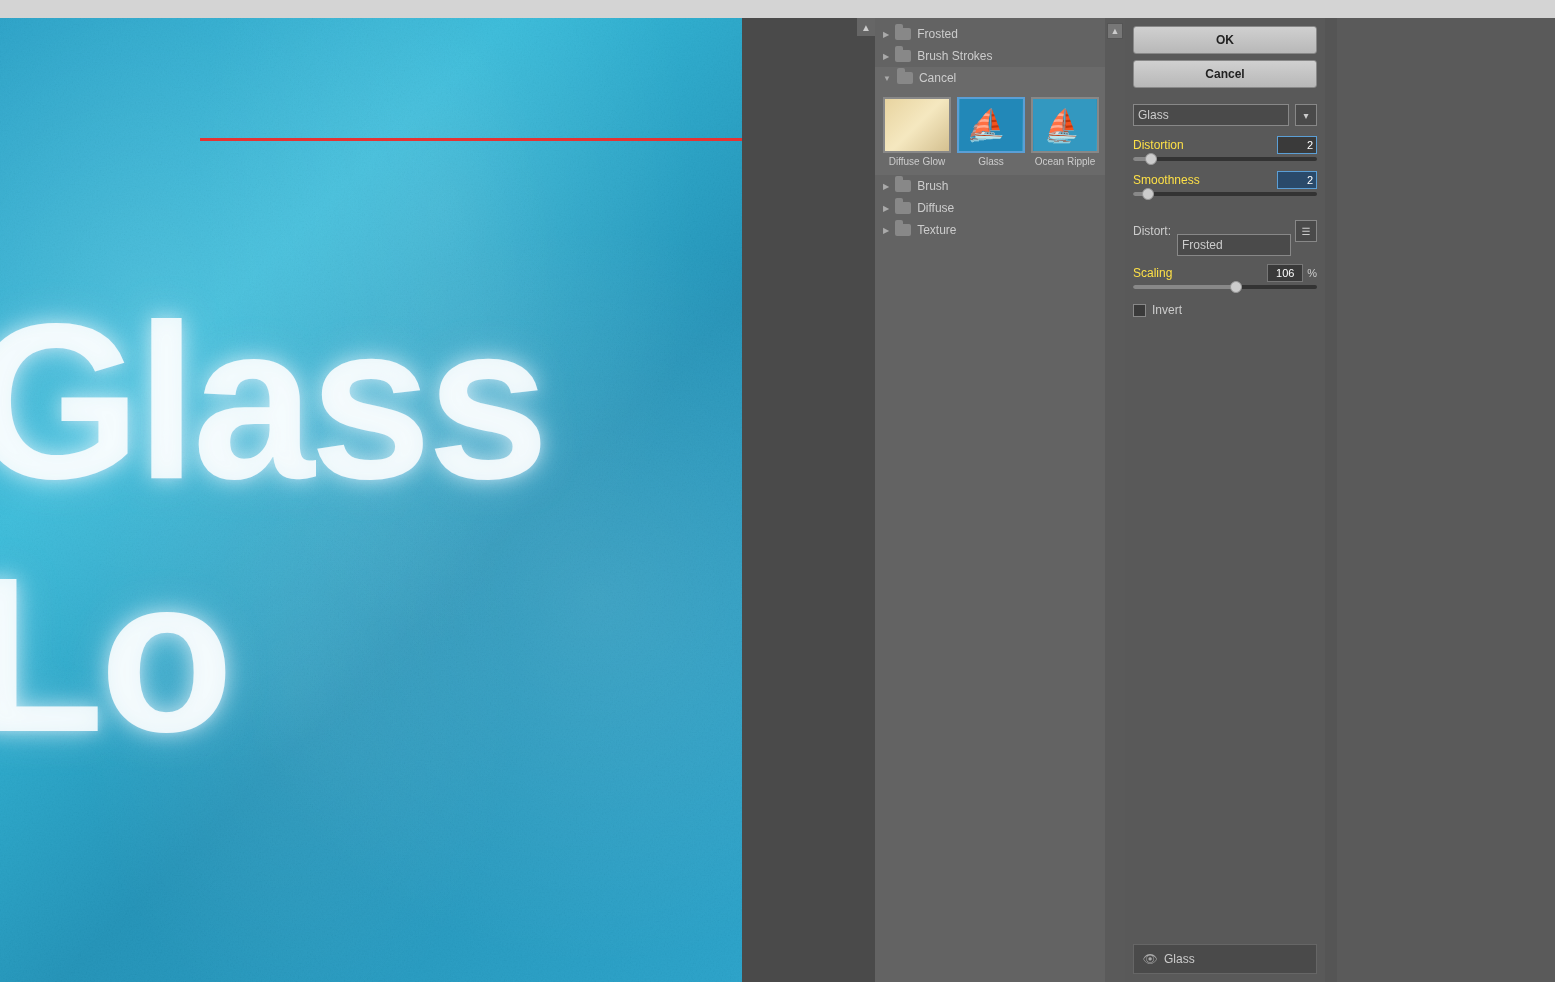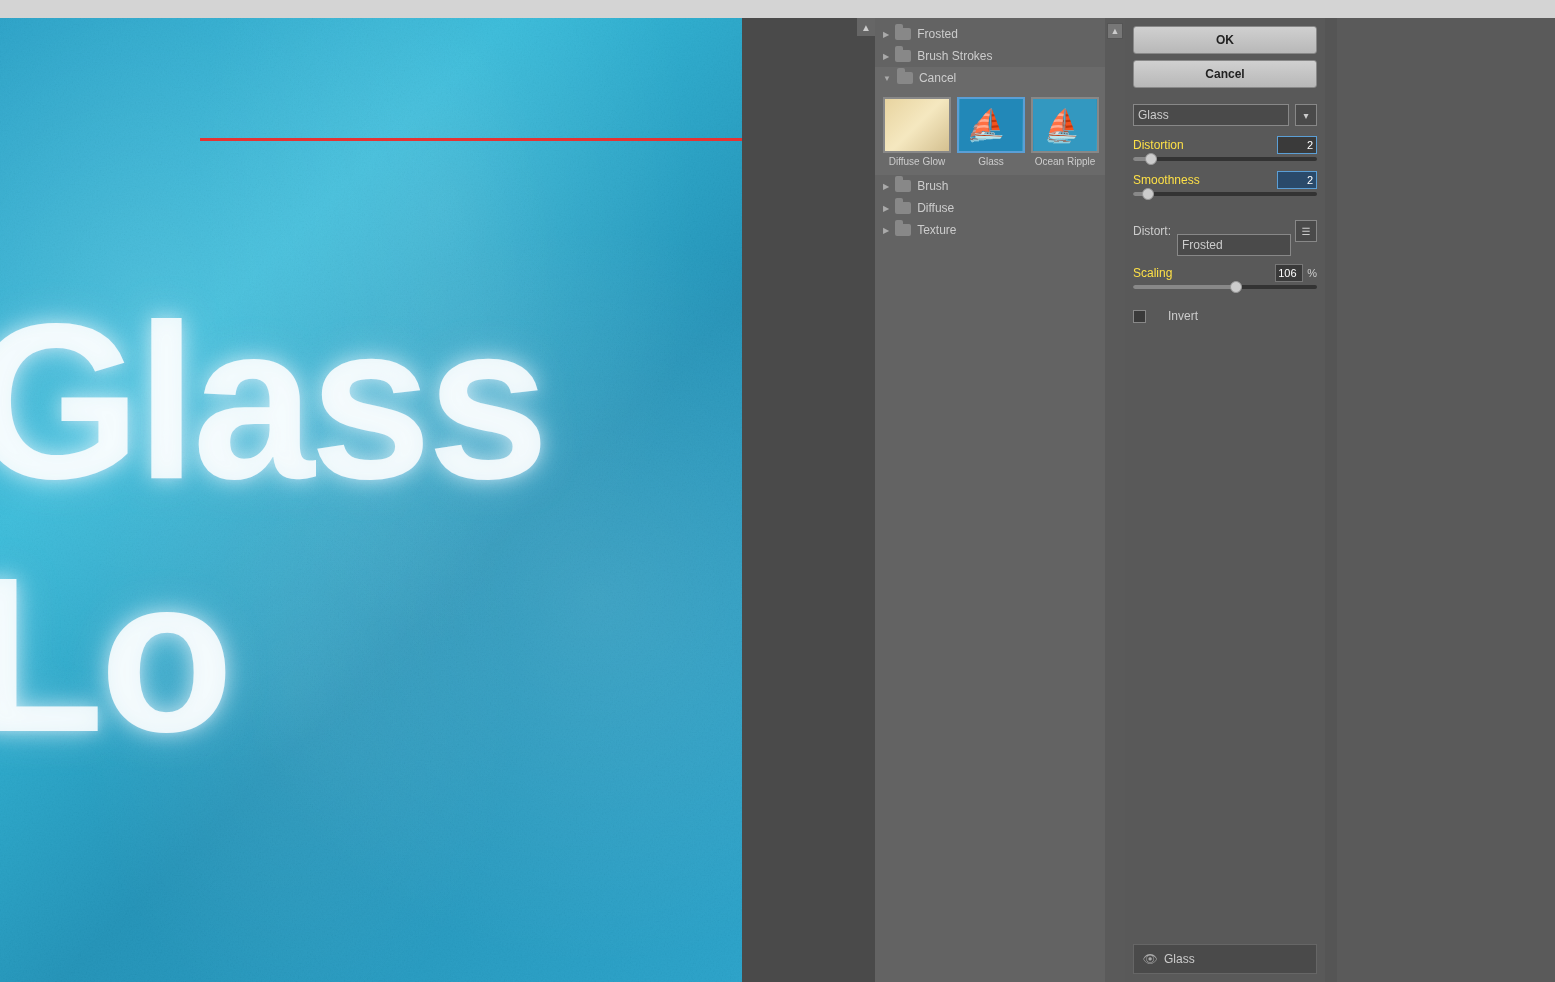--- a/index.html
+++ b/index.html
@@ -411,22 +411,22 @@
       justify-content: center;
       cursor: pointer;
       font-size: 10px;
       color: #ccc;
     }
 
     
     .invert-row {
       display: flex;
       align-items: center;
-      gap: 22px;
-      margin-top: 10px;
+      gap: 6px;
+      margin-top: 4px;
     }
 
     .invert-checkbox {
       width: 13px;
       height: 13px;
       border: 1px solid #888;
       background: #3a3a3a;
       cursor: pointer;
     }
 
@@ -473,24 +473,24 @@
     .percent-unit {
       font-size: 11px;
       color: #ccc;
       margin-left: 2px;
     }
 
     .scaling-value-input {
       background: #3a3a3a;
       border: 1px solid #777;
       color: #fff;
-      width: 28px;
+      width: 36px;
       height: 18px;
       font-size: 11px;
-      text-align: left;
+      text-align: center;
       padding: 0 2px;
     }
 
     .dropdown-container {
       display: flex;
       align-items: center;
       gap: 2px;
       margin-bottom: 10px;
     }
 

